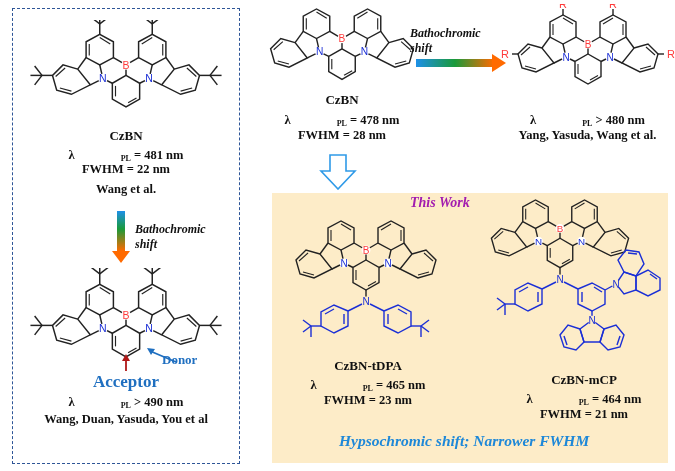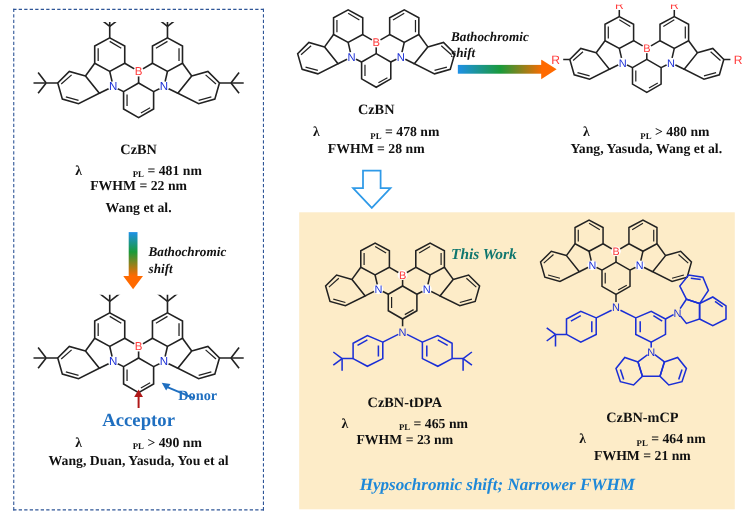--- a/index.html
+++ b/index.html
@@ -7,21 +7,21 @@
   .abs{position:absolute;}
   .panel-left{left:12px;top:8px;width:228px;height:456px;border:1.5px dashed #2e5597;box-sizing:border-box;}
   .panel-work{left:272px;top:193px;width:396px;height:270px;background:#fdecc8;}
   .lbl{font-weight:bold;color:#111;text-align:center;white-space:nowrap;}
   .name{font-size:13px;}
   .prop{font-size:12.5px;line-height:15px;}
   .sub{font-size:8px;vertical-align:-2px;padding-left:46px;}
   .ital{}
   .shift{font-style:italic;font-weight:bold;font-size:12px;color:#111;text-align:left;line-height:15px;}
   .blue-txt{color:#1f6fc0;}
-  .work-title{font-style:italic;font-weight:bold;font-size:14px;color:#0f766e;margin-top:29px;}
+  .work-title{font-style:italic;font-weight:bold;font-size:14px;color:#a21caf;}
   .summary{font-style:italic;font-weight:bold;font-size:15.5px;color:#1e88d8;white-space:nowrap;}
   svg text{font-family:"Liberation Sans","DejaVu Sans",sans-serif;}
 </style>
 </head>
 <body>
 
 <svg width="0" height="0" style="position:absolute">
   <defs>
     <linearGradient id="gradH" x1="0" y1="0" x2="1" y2="0">
       <stop offset="0" stop-color="#1e90e8"></stop>
@@ -256,13 +256,13 @@
   <text x="70" y="93" text-anchor="middle" font-size="10" fill="#1b2fd6">N</text>
   <circle cx="126" cy="94" r="4.2" fill="#fdecc8"></circle>
   <text x="126" y="98" text-anchor="middle" font-size="10" fill="#1b2fd6">N</text>
   <circle cx="102" cy="130" r="4.2" fill="#fdecc8"></circle>
   <text x="102" y="134" text-anchor="middle" font-size="10" fill="#1b2fd6">N</text>
 </svg>
 <div class="abs lbl name" style="left:500px;top:372px;width:168px">CzBN-mCP</div>
 <div class="abs lbl prop" style="left:500px;top:392px;width:168px"><span>λ</span><span class="sub">PL</span><span> = 464 nm</span></div>
 <div class="abs lbl prop" style="left:500px;top:407px;width:168px">FWHM = 21 nm</div>
 
-<div class="abs summary" style="left:327px;top:432px">Hypsochromic shift; Narrower FWHM</div>
+<div class="abs summary" style="left:339px;top:432px">Hypsochromic shift; Narrower FWHM</div>
 
 </body></html>

